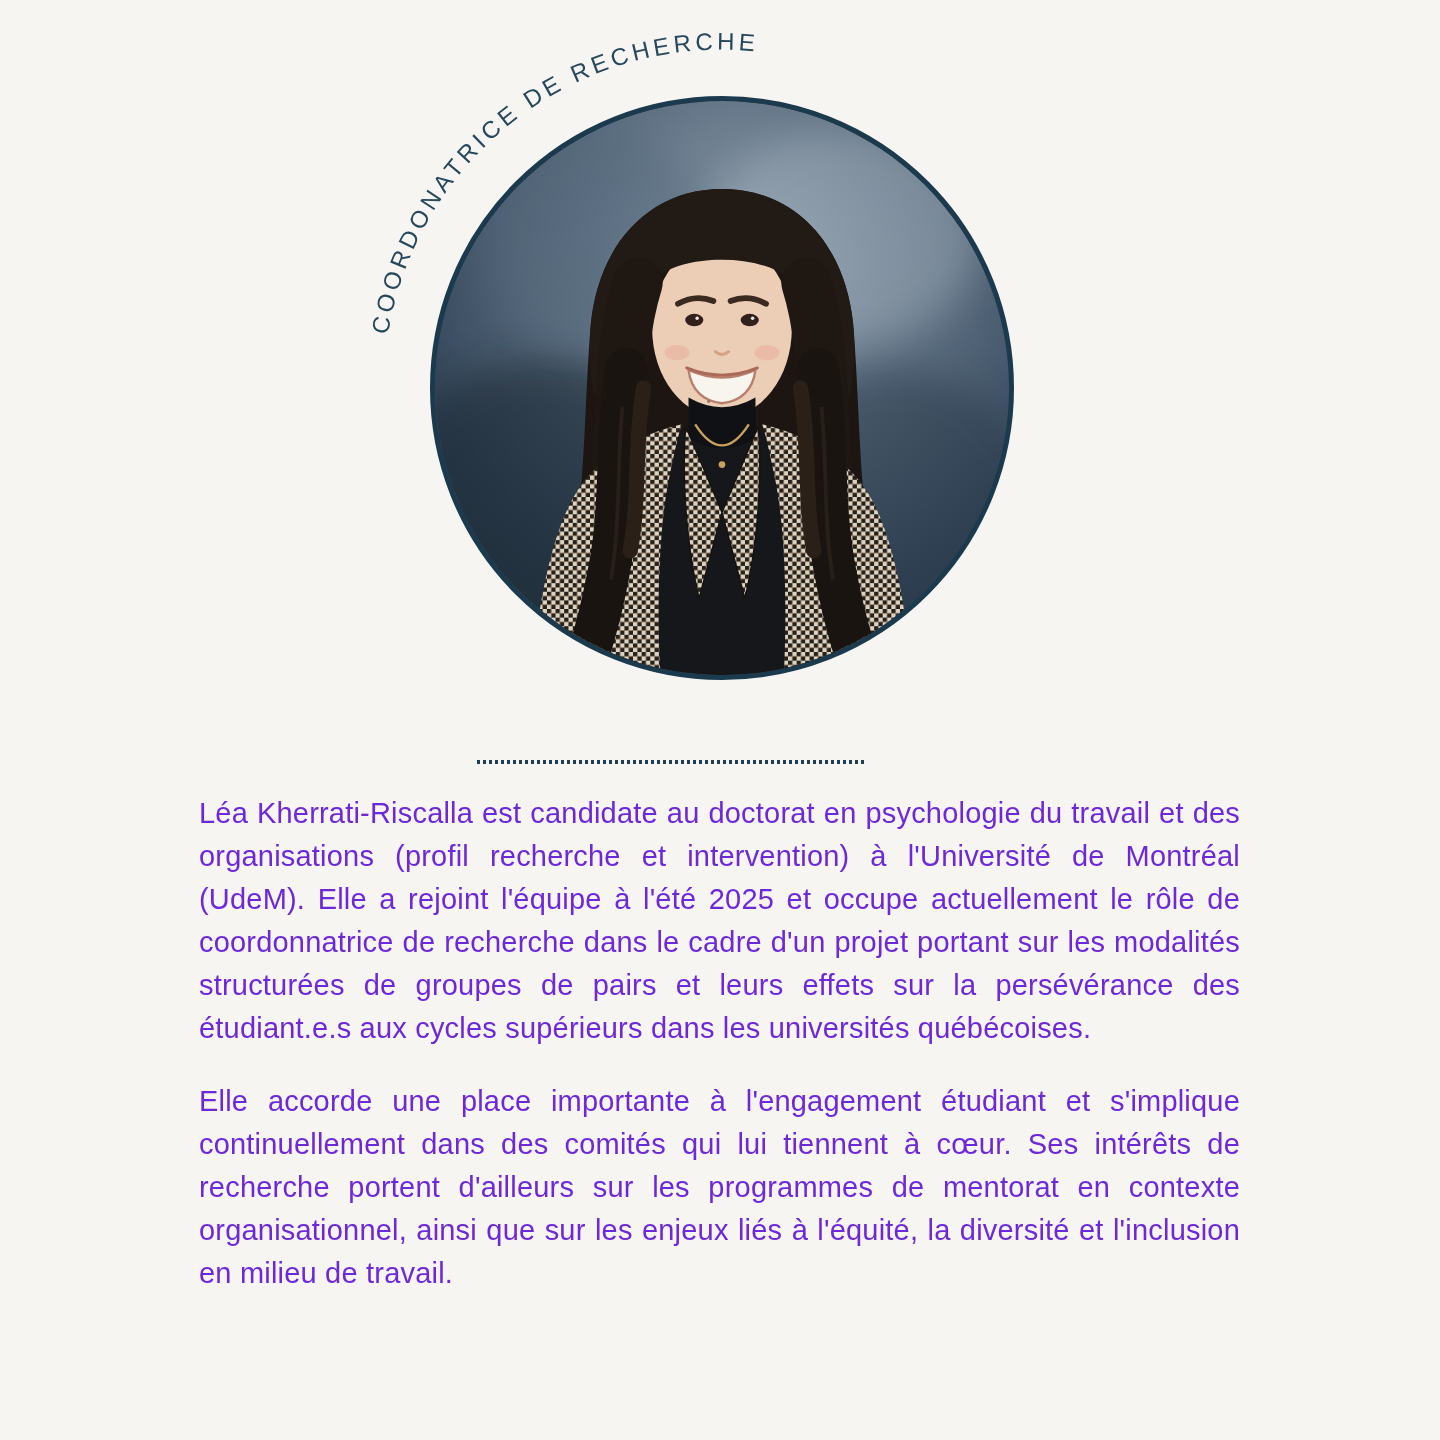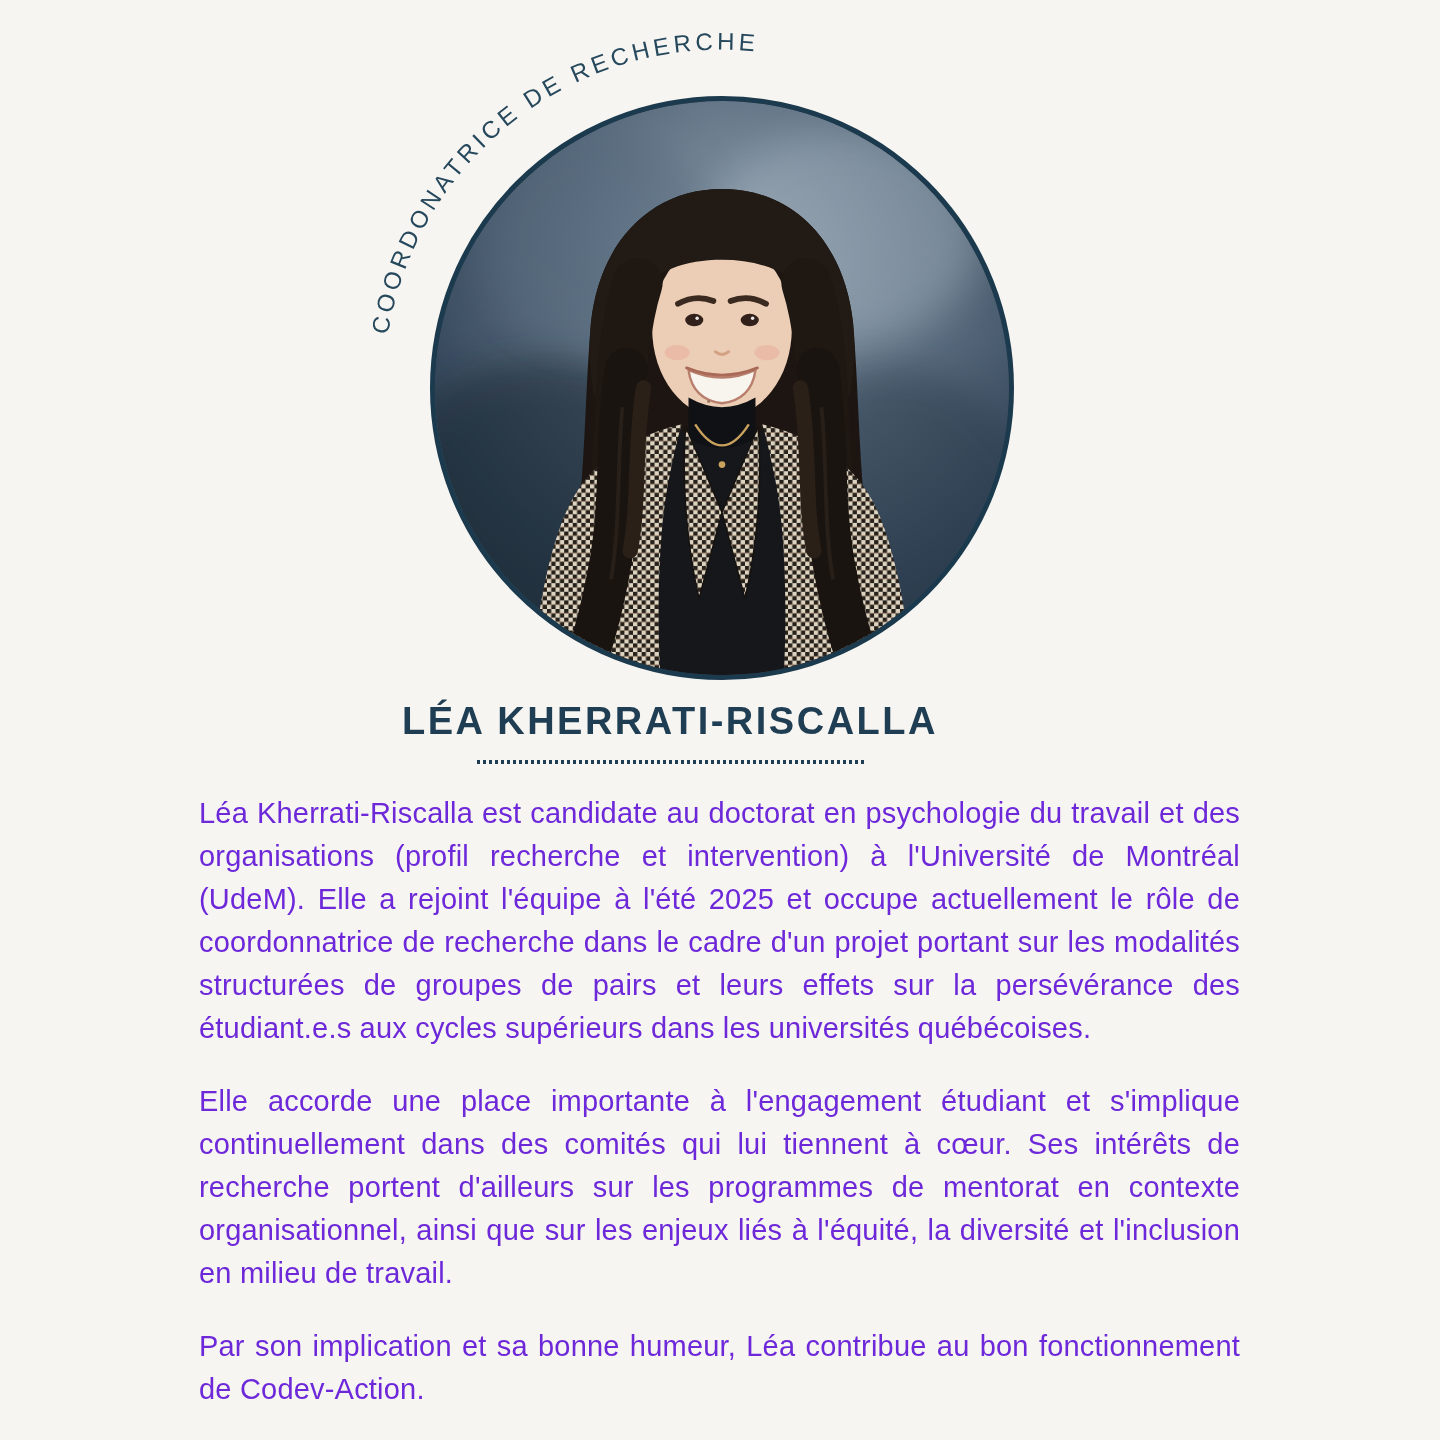--- a/index.html
+++ b/index.html
@@ -156,23 +156,21 @@
           <path d="M 400 280 C 412 350 404 420 418 490 C 428 545 440 580 450 610" stroke="#1a1410" stroke-width="44" fill="none" stroke-linecap="round"></path>
           <path d="M 218 300 C 208 360 214 420 204 470" stroke="#2b2018" stroke-width="16" fill="none" stroke-linecap="round"></path>
           <path d="M 382 300 C 392 360 386 420 396 470" stroke="#2b2018" stroke-width="16" fill="none" stroke-linecap="round"></path>
           <path d="M 196 320 C 190 380 194 440 184 500" stroke="#352a20" stroke-width="4" fill="none" opacity="0.5"></path>
           <path d="M 404 320 C 410 380 406 440 416 500" stroke="#352a20" stroke-width="4" fill="none" opacity="0.5"></path>
         </g>
       </g>
     </svg>
   </div>
 
-  <h1 class="profile-name">LÉA KHERRATI-RISCALLA</h1>
 
   <div class="dotted-divider"></div>
 
   <div class="bio">
     <p>Léa Kherrati-Riscalla est candidate au doctorat en psychologie du travail et des organisations (profil recherche et intervention) à l'Université de Montréal (UdeM). Elle a rejoint l'équipe à l'été 2025 et occupe actuellement le rôle de coordonnatrice de recherche dans le cadre d'un projet portant sur les modalités structurées de groupes de pairs et leurs effets sur la persévérance des étudiant.e.s aux cycles supérieurs dans les universités québécoises.</p>
     <p>Elle accorde une place importante à l'engagement étudiant et s'implique continuellement dans des comités qui lui tiennent à cœur. Ses intérêts de recherche portent d'ailleurs sur les programmes de mentorat en contexte organisationnel, ainsi que sur les enjeux liés à l'équité, la diversité et l'inclusion en milieu de travail.</p>
-    <p>Par son implication et sa bonne humeur, Léa contribue au bon fonctionnement de Codev-Action.</p>
   </div>
 
 </div>
 
 </body></html>

